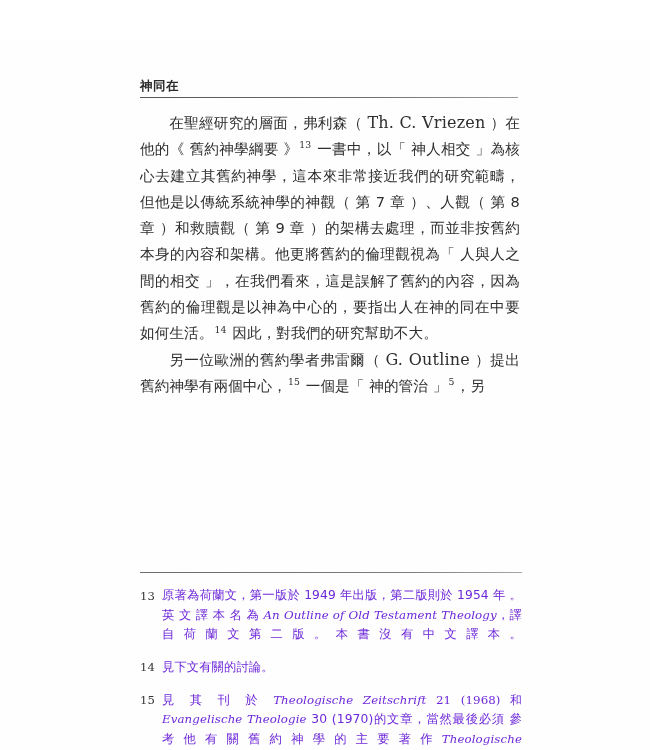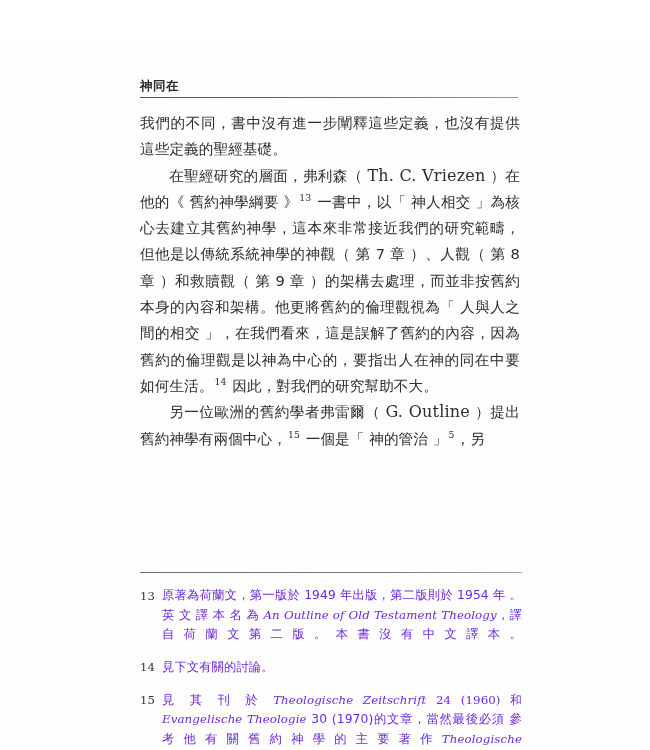--- a/index.html
+++ b/index.html
@@ -158,23 +158,20 @@
 
 <div class="page">
 
   <div class="header-zone">
     <div class="header-title">神同在</div>
     <div class="header-rule"></div>
   </div>
 
   <div class="body-zone">
 
-    <p class="para">
-      <span>我們的不同，書中沒有進一步闡釋這些定義，也沒有提供這些定義的聖經基礎。</span>
-    </p>
 
 
     <p class="para indent">
       <span>在聖經研究的層面，弗利森（ </span><span class="lat">Th. C. Vriezen</span><span> ）在他的《 舊約神學綱要 》</span><sup class="fn">13</sup><span> 一書中，以「 神人相交 」為核心去建立其舊約神學，這本來非常接近我們的研究範疇，但他是以傳統系統神學的神觀（ 第 7 章 ）、人觀（ 第 8 章 ）和救贖觀（ 第 9 章 ）的架構去處理，而並非按舊約本身的內容和架構。他更將舊約的倫理觀視為「 人與人之間的相交 」，在我們看來，這是誤解了舊約的內容，因為舊約的倫理觀是以神為中心的，要指出人在神的同在中要如何生活。</span><sup class="fn">14</sup><span> 因此，對我們的研究幫助不大。</span>
     </p>
 
     <p class="para indent">
       <span>另一位歐洲的舊約學者弗雷爾（ </span><span class="lat">G. Outline</span><span> ）提出舊約神學有兩個中心，</span><sup class="fn">15</sup><span> 一個是「 神的管治 」</span><sup class="fn">5</sup><span>，另</span>
     </p>
 
@@ -188,21 +185,21 @@
       <div class="fn-text wide"><span>原著為荷蘭文，第一版於 1949 年出版，第二版則於 1954 年 。 英 文 譯 本 名 為 </span><span class="lat-i">An Outline of Old Testament Theology</span><span>，譯自荷蘭文第二版。本書沒有中文譯本。</span></div>
     </div>
 
     <div class="fn-item">
       <div class="fn-num">14</div>
       <div class="fn-text"><span>見下文有關的討論。</span></div>
     </div>
 
     <div class="fn-item">
       <div class="fn-num">15</div>
-      <div class="fn-text wide"><span>見 其 刊 於 </span><span class="lat-i">Theologische Zeitschrift</span><span class="lat"> 24  (1960) 和 </span><span class="lat-i">Evangelische Theologie</span><span> 30 (1970)的文章，當然最後必須 參 考 他 有 關 舊 約 神 學 的 主 要 著 作 </span><span class="lat-i">Theologische</span></div>
+      <div class="fn-text wide"><span>見 其 刊 於 </span><span class="lat-i">Theologische Zeitschrift</span><span class="lat"> 21  (1968) 和 </span><span class="lat-i">Evangelische Theologie</span><span> 30 (1970)的文章，當然最後必須 參 考 他 有 關 舊 約 神 學 的 主 要 著 作 </span><span class="lat-i">Theologische</span></div>
     </div>
 
   </div>
 
   <div class="page-number">10</div>
 
   <div class="watermark">漢語聖經協會版權所有</div>
 
 </div>
 

